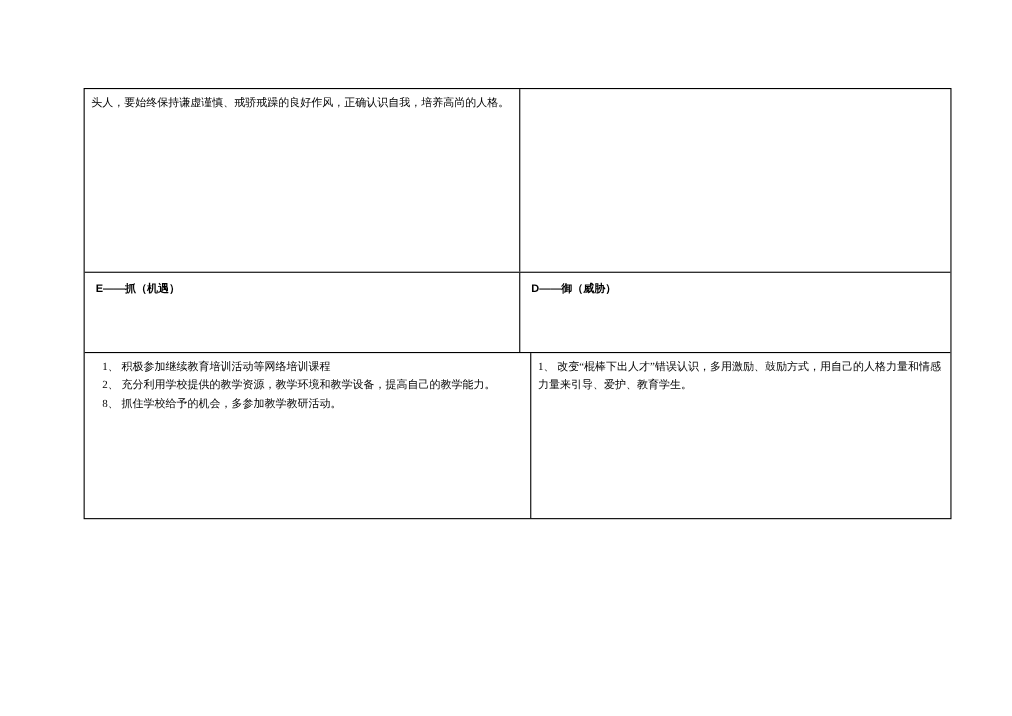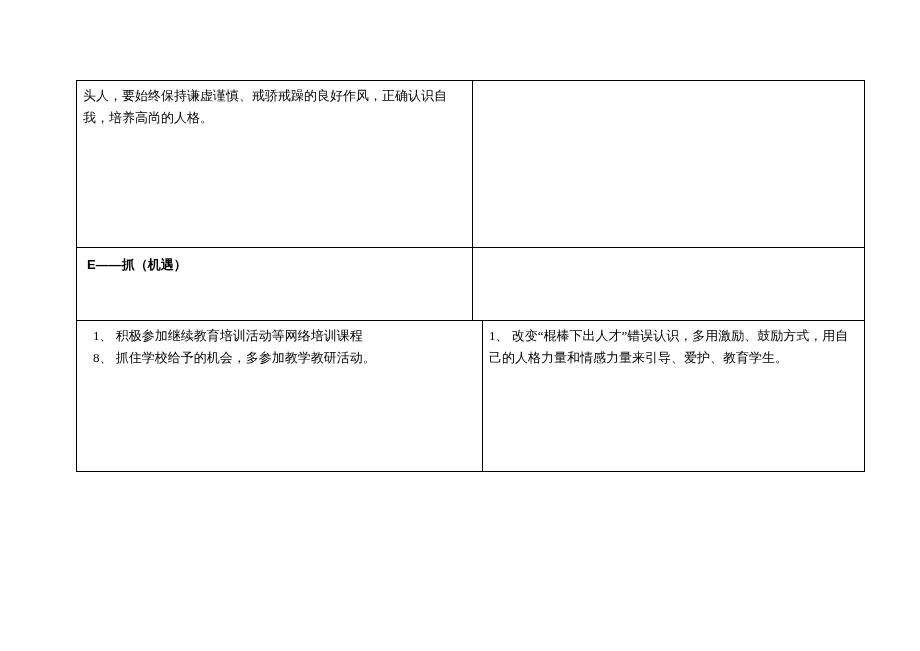--- a/index.html
+++ b/index.html
@@ -19,21 +19,21 @@
       width: 789px;
       border: 1.5px solid #000;
     }
     .row {
       display: flex;
       border-bottom: 1.5px solid #000;
     }
     .row:last-child { border-bottom: none; }
     .cell {
       padding: 4px 6px;
-      font-size: 13px;
+      font-size: 10px;
       line-height: 1.7;
     }
     .cell-left {
       width: 396px;
       border-right: 1.5px solid #000;
     }
     .cell-right {
       flex: 1;
     }
     .row-1 { height: 167px; }
@@ -53,25 +53,29 @@
     </div>
     <div class="cell cell-right">
       <span></span>
     </div>
   </div>
 
   <div class="row row-2">
     <div class="cell cell-left cell-header">
       <span>E——抓（机遇）</span>
     </div>
+    <div class="cell cell-right cell-header">
+      <span>D——御（威胁）</span>
+    </div>
   </div>
 
   <div class="row row-3">
     <div class="cell cell-left">
       <span class="list-line">1、 积极参加继续教育培训活动等网络培训课程</span>
+      <span class="list-line">2、 充分利用学校提供的教学资源，教学环境和教学设备，提高自己的教学能力。</span>
       <span class="list-line">8、 抓住学校给予的机会，多参加教学教研活动。</span>
     </div>
     <div class="cell cell-right">
       <span class="list-line">1、 改变“棍棒下出人才”错误认识，多用激励、鼓励方式，用自己的人格力量和情感力量来引导、爱护、教育学生。</span>
     </div>
   </div>
 
 </div>
 
 </body></html>

